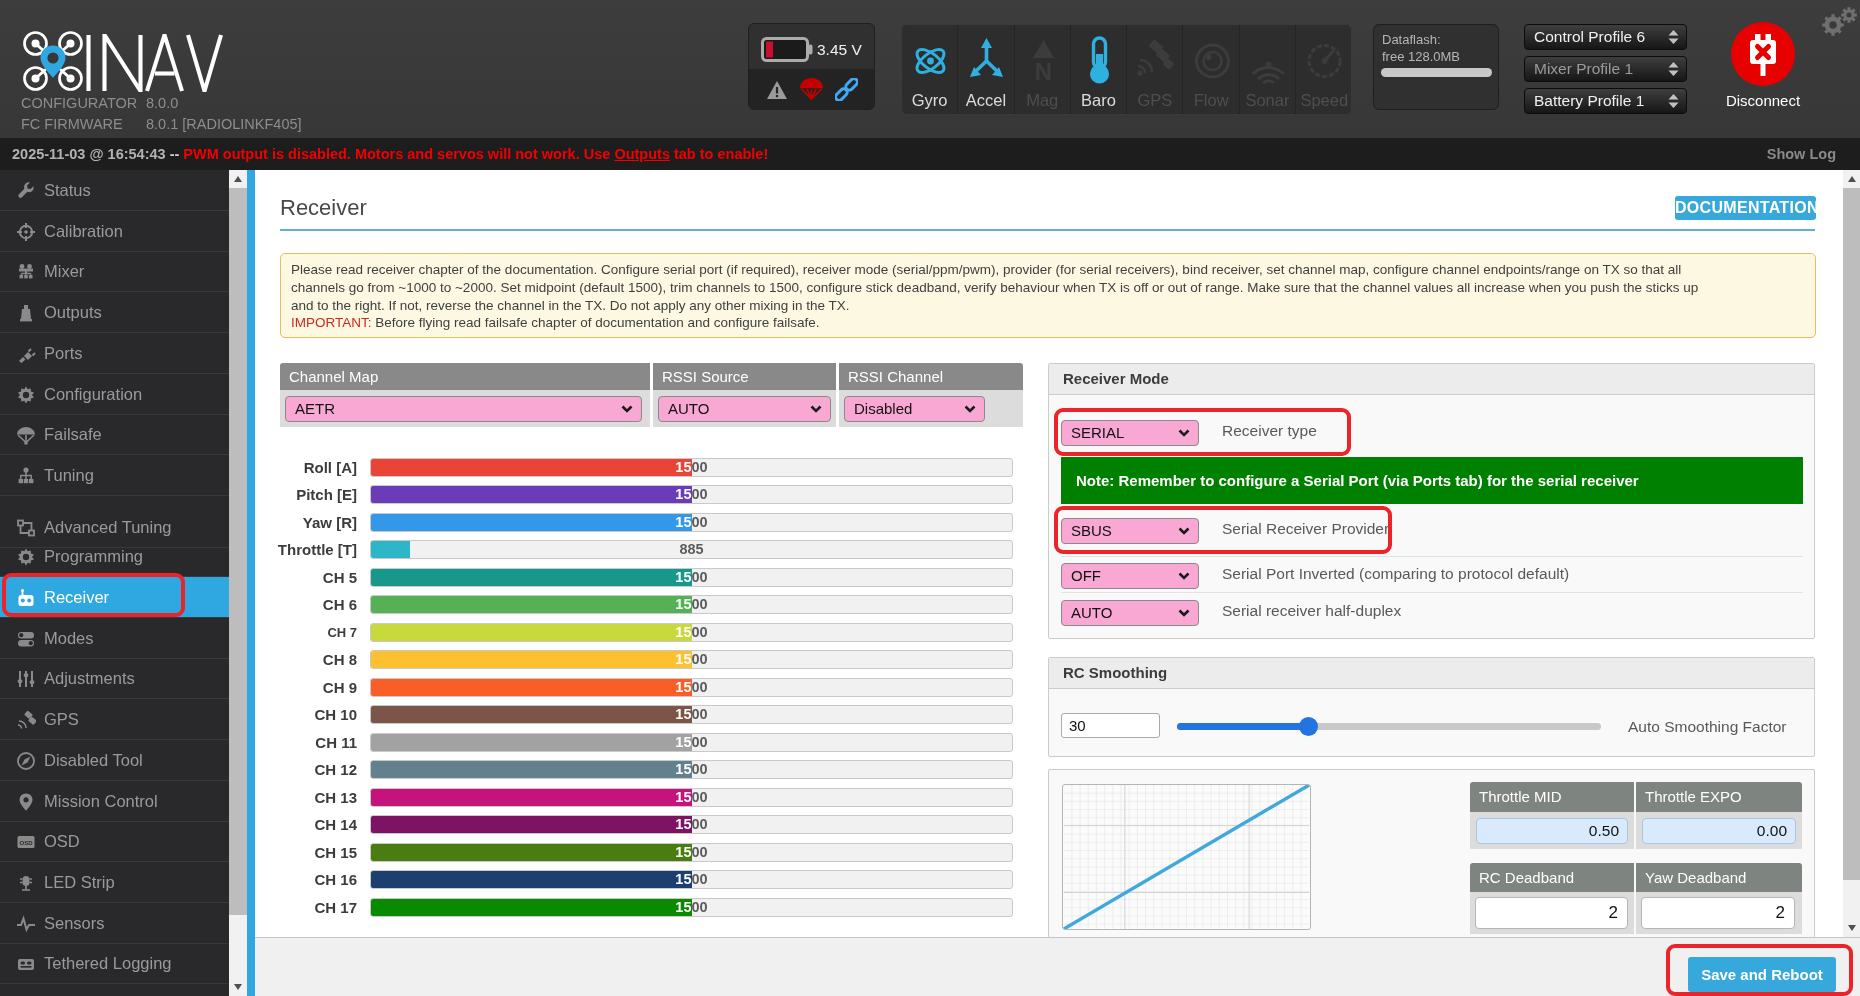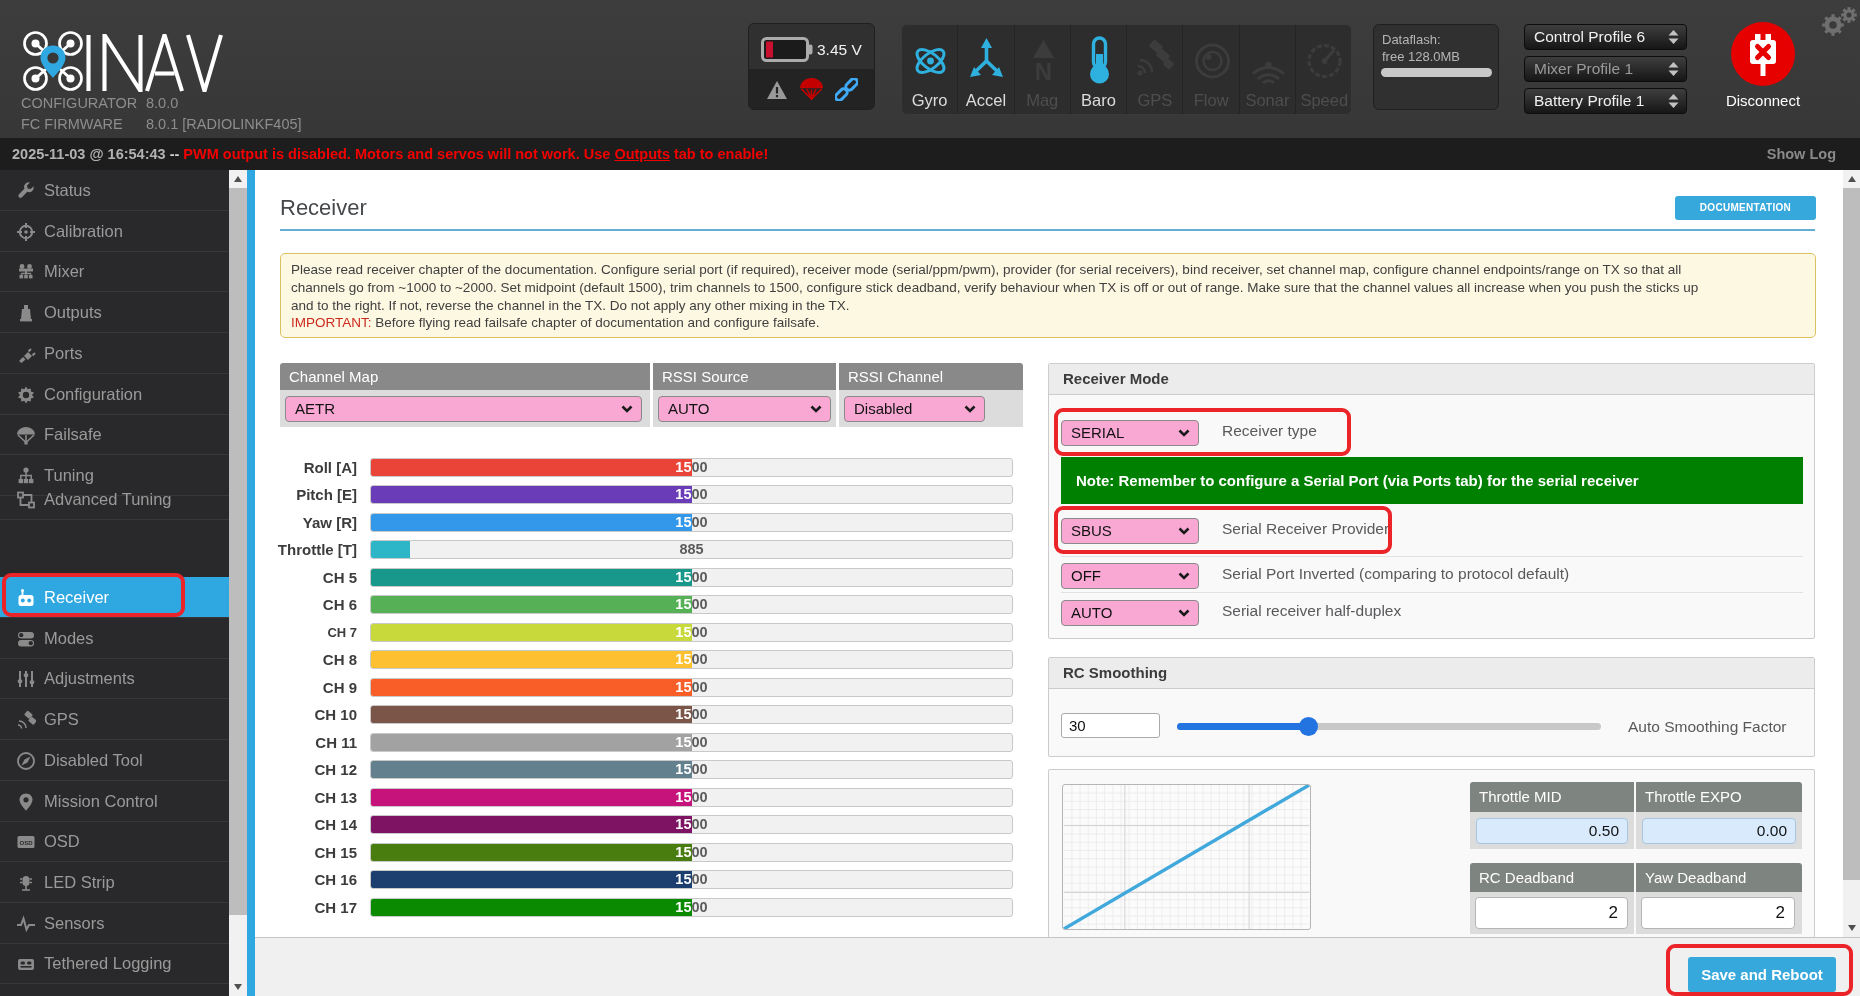--- a/index.html
+++ b/index.html
@@ -325,29 +325,36 @@
         <g fill="#8a8a8a">
           <circle cx="10" cy="4" r="2.6"></circle>
           <rect x="2.6" y="13" width="4.4" height="4.2"></rect>
           <rect x="7.8" y="13" width="4.4" height="4.2"></rect>
           <rect x="13" y="13" width="4.4" height="4.2"></rect>
           <path d="M10 6 L10 13 M4.8 13 L4.8 9.5 L15.2 9.5 L15.2 13" stroke="#8a8a8a" stroke-width="1.5" fill="none"></path>
         </g>
       </svg>
       <span class="lb">Tuning</span>
     </div>
-<div class="mi" style="top:309px;padding-left:12px;">
+<div class="mi" style="top:337px;padding-left:12px;">
       <svg width="20" height="20" viewBox="0 0 20 20">
         <g fill="none" stroke="#8a8a8a" stroke-width="1.8">
           <rect x="2" y="2.5" width="5" height="5"></rect>
           <rect x="13" y="12.5" width="5" height="5"></rect>
           <path d="M7 5 L15.5 5 L15.5 12.5 M4.5 7.5 L4.5 15 L13 15"></path>
         </g>
       </svg>
       <span class="lb">Advanced Tuning</span>
+    </div>
+<div class="mi" style="top:366.3px;">
+      <svg width="20" height="20" viewBox="0 0 20 20">
+        <path d="M10 1.5 L11.7 4.2 L14.8 3.4 L14.9 6.6 L18 7.6 L16 10 L18 12.4 L14.9 13.4 L14.8 16.6 L11.7 15.8 L10 18.5 L8.3 15.8 L5.2 16.6 L5.1 13.4 L2 12.4 L4 10 L2 7.6 L5.1 6.6 L5.2 3.4 L8.3 4.2 Z" fill="#8a8a8a"></path>
+        <circle cx="10" cy="10" r="3.2" fill="#29292b"></circle>
+      </svg>
+      <span class="lb">Programming</span>
     </div>
 <div class="mi act" style="top:407.0px;">
       <svg width="20" height="20" viewBox="0 0 20 20">
         <rect x="2.5" y="7" width="15" height="11" rx="2.5" fill="#fff"></rect>
         <path d="M6.5 7 L6.5 2.5" stroke="#fff" stroke-width="1.8"></path>
         <circle cx="6.5" cy="2.5" r="1.5" fill="#fff"></circle>
         <circle cx="6.8" cy="12.5" r="2" fill="#2fa8e1"></circle>
         <circle cx="13.2" cy="12.5" r="2" fill="#2fa8e1"></circle>
       </svg>
       <span class="lb">Receiver</span>
@@ -436,21 +443,21 @@
 <div class="redbox" style="left:2px;top:573px;width:183px;height:44px;"></div>
 <div class="vscroll" style="left:229px;top:170px;width:18px;height:826px;"></div>
 <div class="arr" style="left:233.5px;top:176px;border-left:4.5px solid transparent;border-right:4.5px solid transparent;border-bottom:6px solid #505050;"></div>
 <div class="arr" style="left:233.5px;top:984px;border-left:4.5px solid transparent;border-right:4.5px solid transparent;border-top:6px solid #505050;"></div>
 <div class="vthumb" style="left:229px;top:188px;width:18px;height:727px;"></div>
 <div id="bluestrip"></div>
 
 <div id="content"></div>
 <div class="abs" style="left:280px;top:195px;font-size:22px;color:#46494c;">Receiver</div>
 <div class="abs" style="left:1675px;top:196px;width:141px;height:24px;background:#37a8db;border-radius:3px;
-  color:#fff;font-size:10px;font-weight:bold;text-align:center;line-height:24px;letter-spacing:0.3px;">DOCUMENTATION</div>
+  color:#fff;font-size:16px;font-weight:bold;text-align:center;line-height:24px;letter-spacing:0.3px;">DOCUMENTATION</div>
 <div class="abs" style="left:280px;top:229px;width:1535px;height:2px;background:#64aed3;"></div>
 
 <div class="abs" style="left:280px;top:253px;width:1536px;height:85px;background:#fdf8e2;
  border:1px solid #dcc25f;border-radius:5px;font-size:13.5px;color:#404040;line-height:17.8px;padding:7px 10px;">
 <div style="white-space:nowrap;">Please read receiver chapter of the documentation. Configure serial port (if required), receiver mode (serial/ppm/pwm), provider (for serial receivers), bind receiver, set channel map, configure channel endpoints/range on TX so that all</div>
 <div style="white-space:nowrap;">channels go from ~1000 to ~2000. Set midpoint (default 1500), trim channels to 1500, configure stick deadband, verify behaviour when TX is off or out of range. Make sure that the channel values all increase when you push the sticks up</div>
 <div style="white-space:nowrap;">and to the right. If not, reverse the channel in the TX. Do not apply any other mixing in the TX.</div>
 <span style="color:#cc2a1f;">IMPORTANT:</span> Before flying read failsafe chapter of documentation and configure failsafe.
 </div>
 

